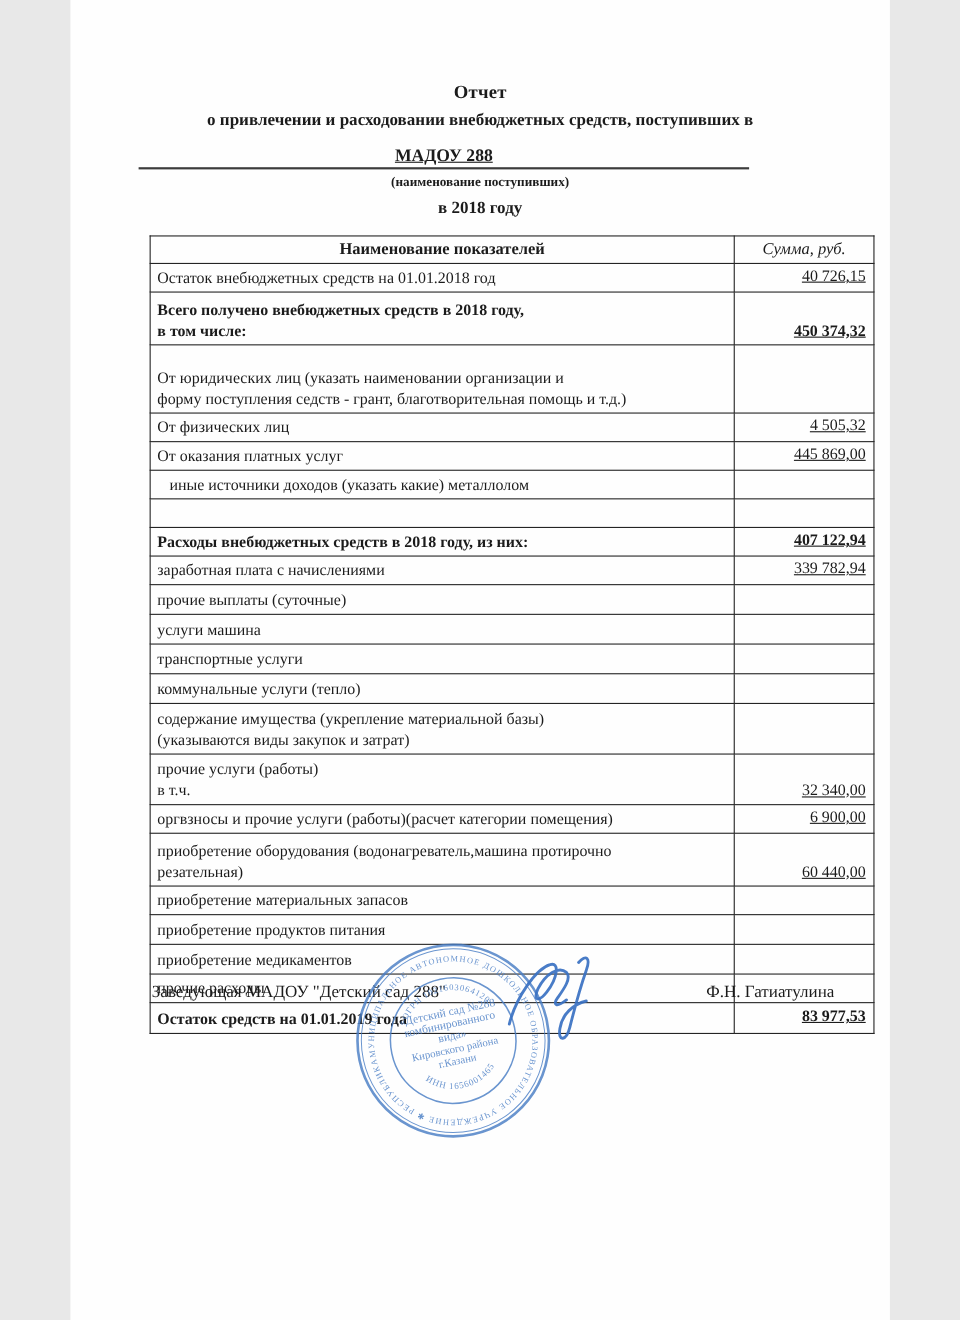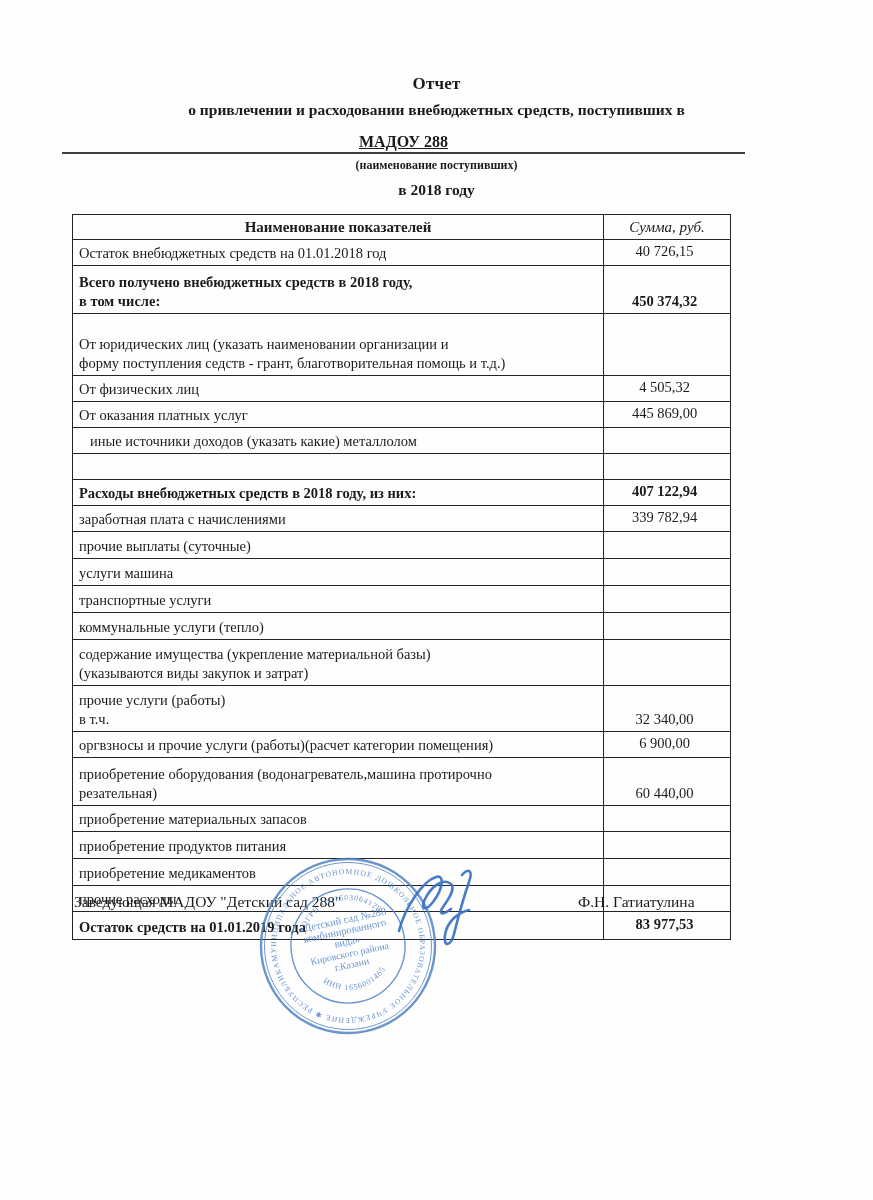--- a/index.html
+++ b/index.html
@@ -1,18 +1,18 @@
 <!DOCTYPE html>
 <html><head>
 <meta charset="utf-8">
 <style>
   html,body { margin:0; padding:0; background:#e8e8e8; }
   .page {
     position:relative;
-    width:873px; height:1200px;
+    width:745px; height:1200px;
     margin:0 auto;
     background:#fefefe;
     font-family:"Liberation Serif", serif;
     color:#1b1b1b;
     overflow:hidden;
   }
   
   .hdr { text-align:center; padding-top:74px; }
   .t1 { font-size:17px; font-weight:700; letter-spacing:.2px; }
   .t2 { font-size:15.5px; font-weight:700; margin-top:7px; }
@@ -39,23 +39,24 @@
   th.h-sum  { font-weight:400; text-align:center; font-size:15px; padding:1px 2px;font-style:italic; }
   td.c-label {
     padding:1px 4px 2px 6px;
     vertical-align:bottom;
     white-space:pre-line;
     line-height:1.32;
     text-align:left;
   }
   td.c-val {
     padding:1px 7px 2px 2px;
-    text-align:center;
+    text-align:right;
     vertical-align:middle;
     line-height:1.32;
+    text-decoration:underline;
   }
   td.c-val.vb { vertical-align:bottom; }
   .b { font-weight:700; }
   td.ind { padding-left:17px; }
 
   
   .foot-left  { position:absolute; left:74px;  top:893px; font-size:15.5px; }
   .foot-right { position:absolute; left:578px; top:893px; font-size:15.5px; }
   .stamp {
     position:absolute; left:258px; top:856px;

